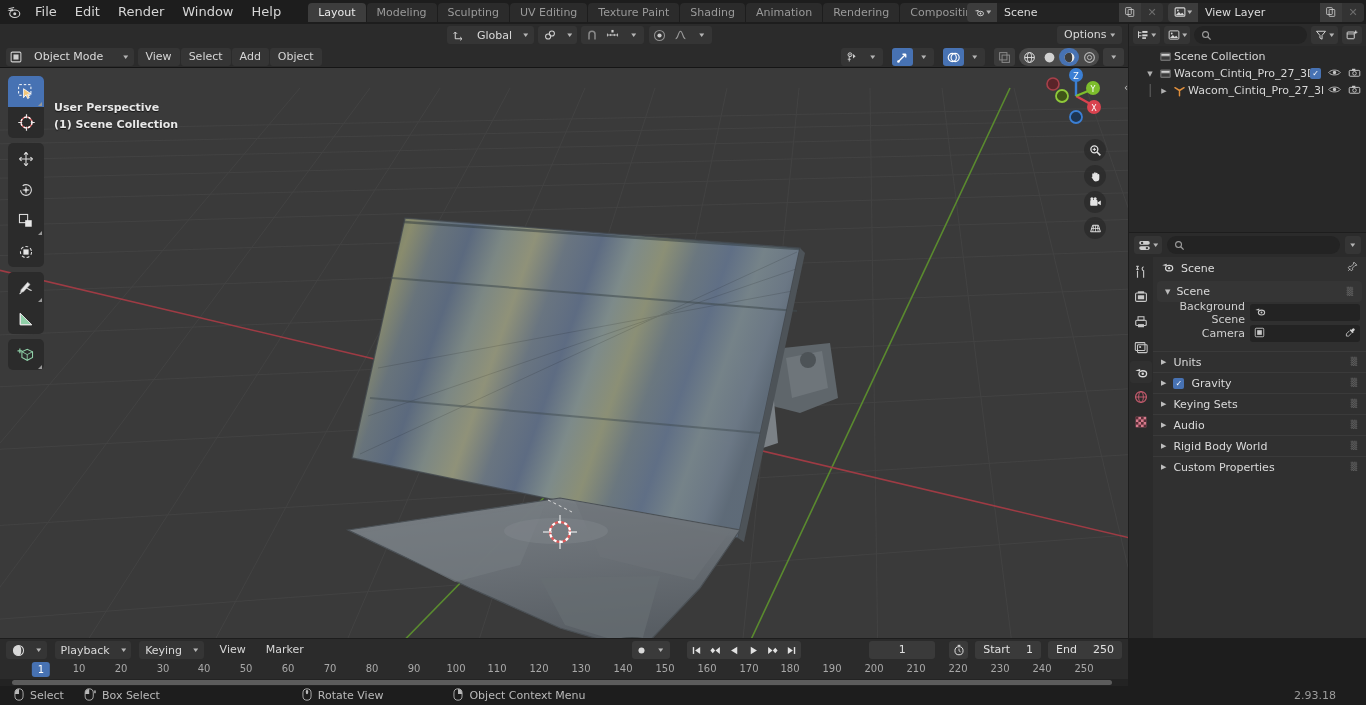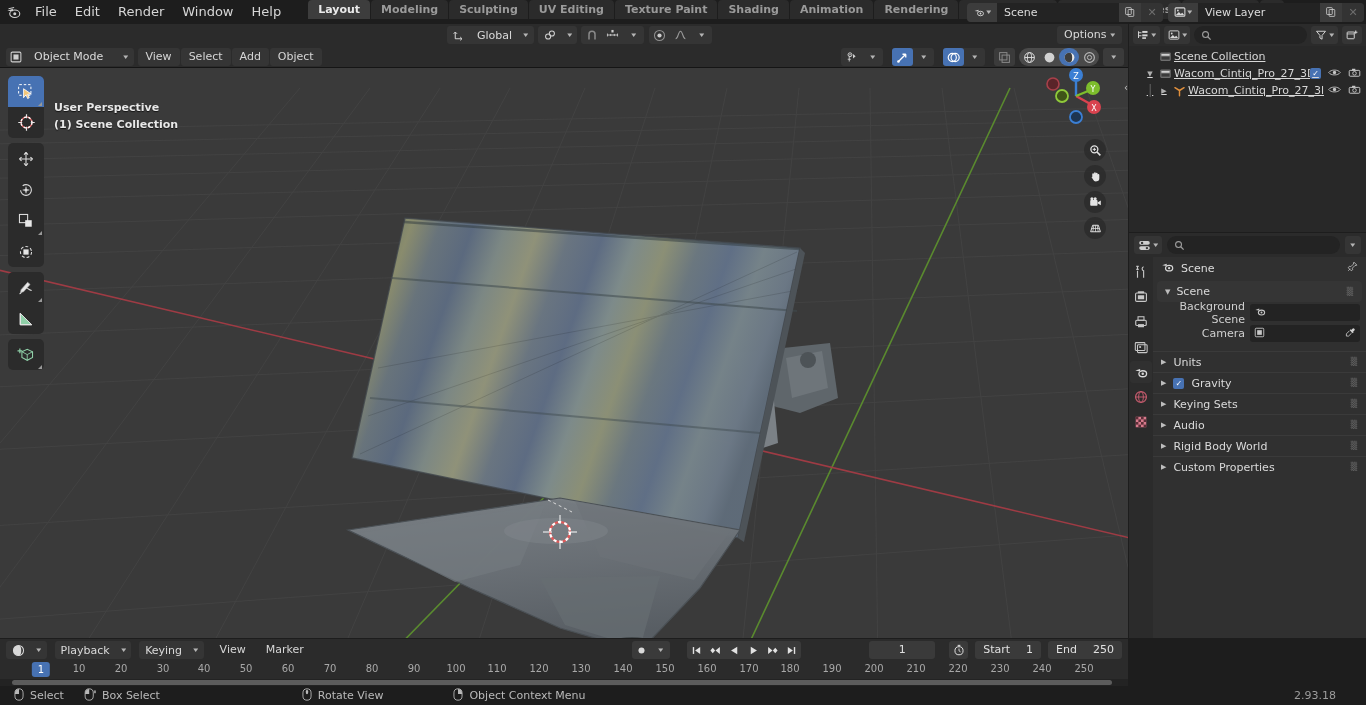--- a/index.html
+++ b/index.html
@@ -19,21 +19,21 @@
     background: #1d1d1d; display: flex; align-items: center;
   }
   .blender-logo {
     width: 26px; height: 24px; display: flex; align-items: center; justify-content: center;
     color: #d0d0d0;
   }
   .menu-item {
     padding: 0 9px; height: 20px; line-height: 20px; font-size: 13px; color: #d6d6d6;
     border-radius: 3px; cursor: default;
   }
-  .ws-tabs { display: flex; align-items: flex-start; height: 24px; margin-left: 18px; font-weight: bold; }
+  .ws-tabs { display: flex; align-items: center; height: 24px; margin-left: 18px; }
   .ws-tab {
     padding: 0 10px; height: 19px; line-height: 19px; font-size: 11px; color: #9a9a9a;
     background: #2b2b2b; margin-right: 1px; border-radius: 4px 4px 0 0;
   }
   .ws-tab.active { background: #3d3d3d; color: #eaeaea; }
   .ws-tab.plus { color: #b0b0b0; padding: 0 7px; font-size: 12px; }
   .topbar-right {
     position: absolute; right: 2px; top: 2px; height: 20px; display: flex; align-items: center; gap: 5px;
   }
   .scene-widget, .layer-widget {
@@ -130,21 +130,21 @@
   .outl-header {
     height: 22px; display: flex; align-items: center; padding: 0 4px; gap: 4px; background: #2b2b2b;
   }
   .ol-btn { display: flex; align-items: center; height: 18px; background: #353535; border-radius: 3px;
             padding: 0 4px; gap: 3px; color: #d5d5d5; }
   .ol-search {
     flex: 1; height: 18px; background: #232323; border-radius: 9px; display: flex; align-items: center;
     padding: 0 7px; gap: 5px; color: #8b8b8b; font-size: 11px;
   }
   .outl-body { background: #282828; height: 186px; padding-top: 2px; font-size: 11px; }
-  .ol-row { height: 17px; display: flex; align-items: center; padding-right: 5px; color: #d7d7d7; text-decoration: underline; }
+  .ol-row { height: 17px; display: flex; align-items: center; padding-right: 5px; color: #d7d7d7; }
   .ol-tri { width: 14px; text-align: center; font-size: 7px; color: #b0b0b0; }
   .ol-icon { width: 17px; display: flex; align-items: center; justify-content: center; }
   .ol-label { flex: 1; white-space: nowrap; overflow: hidden; }
   .ol-eyes { display: flex; gap: 7px; align-items: center; }
 
   
   .props {
     position: absolute; left: 1129px; top: 233px; width: 237px; height: 405px; background: #303030;
   }
   .props-header { height: 24px; display: flex; align-items: center; padding: 0 5px; gap: 5px; background: #2b2b2b; }

